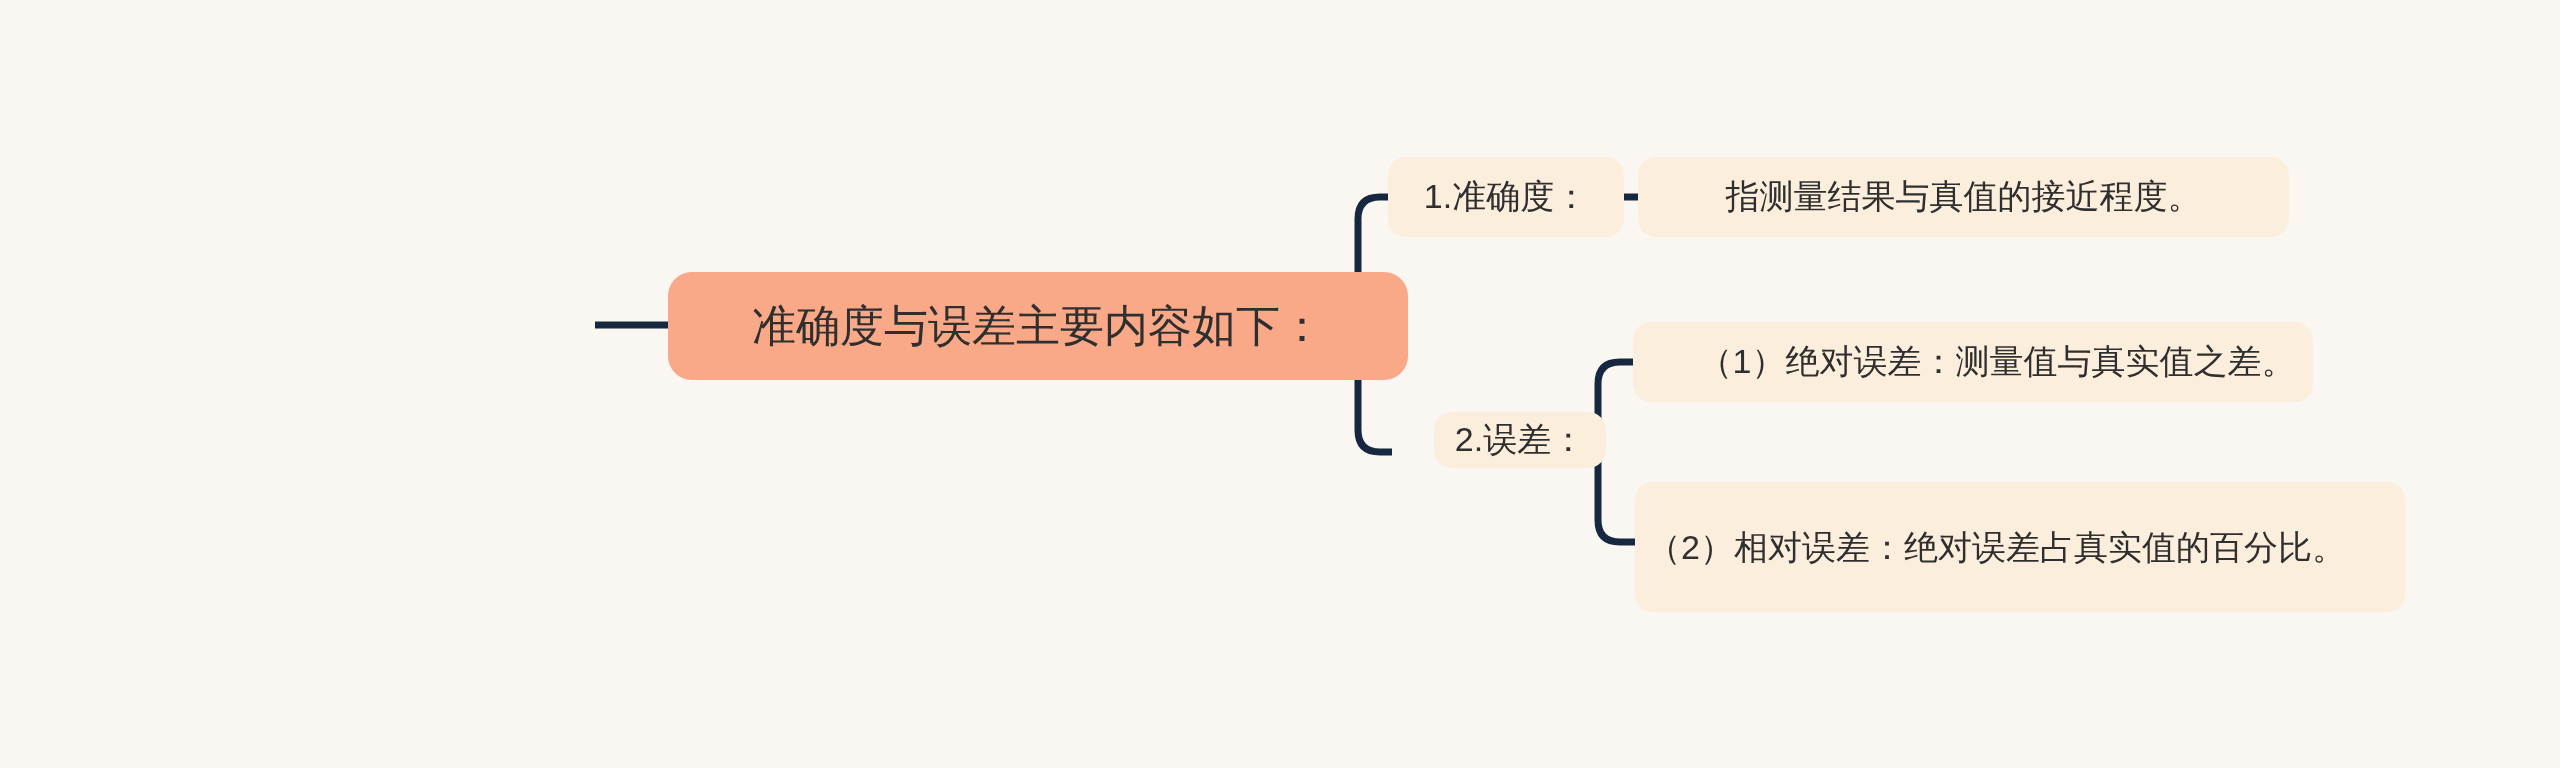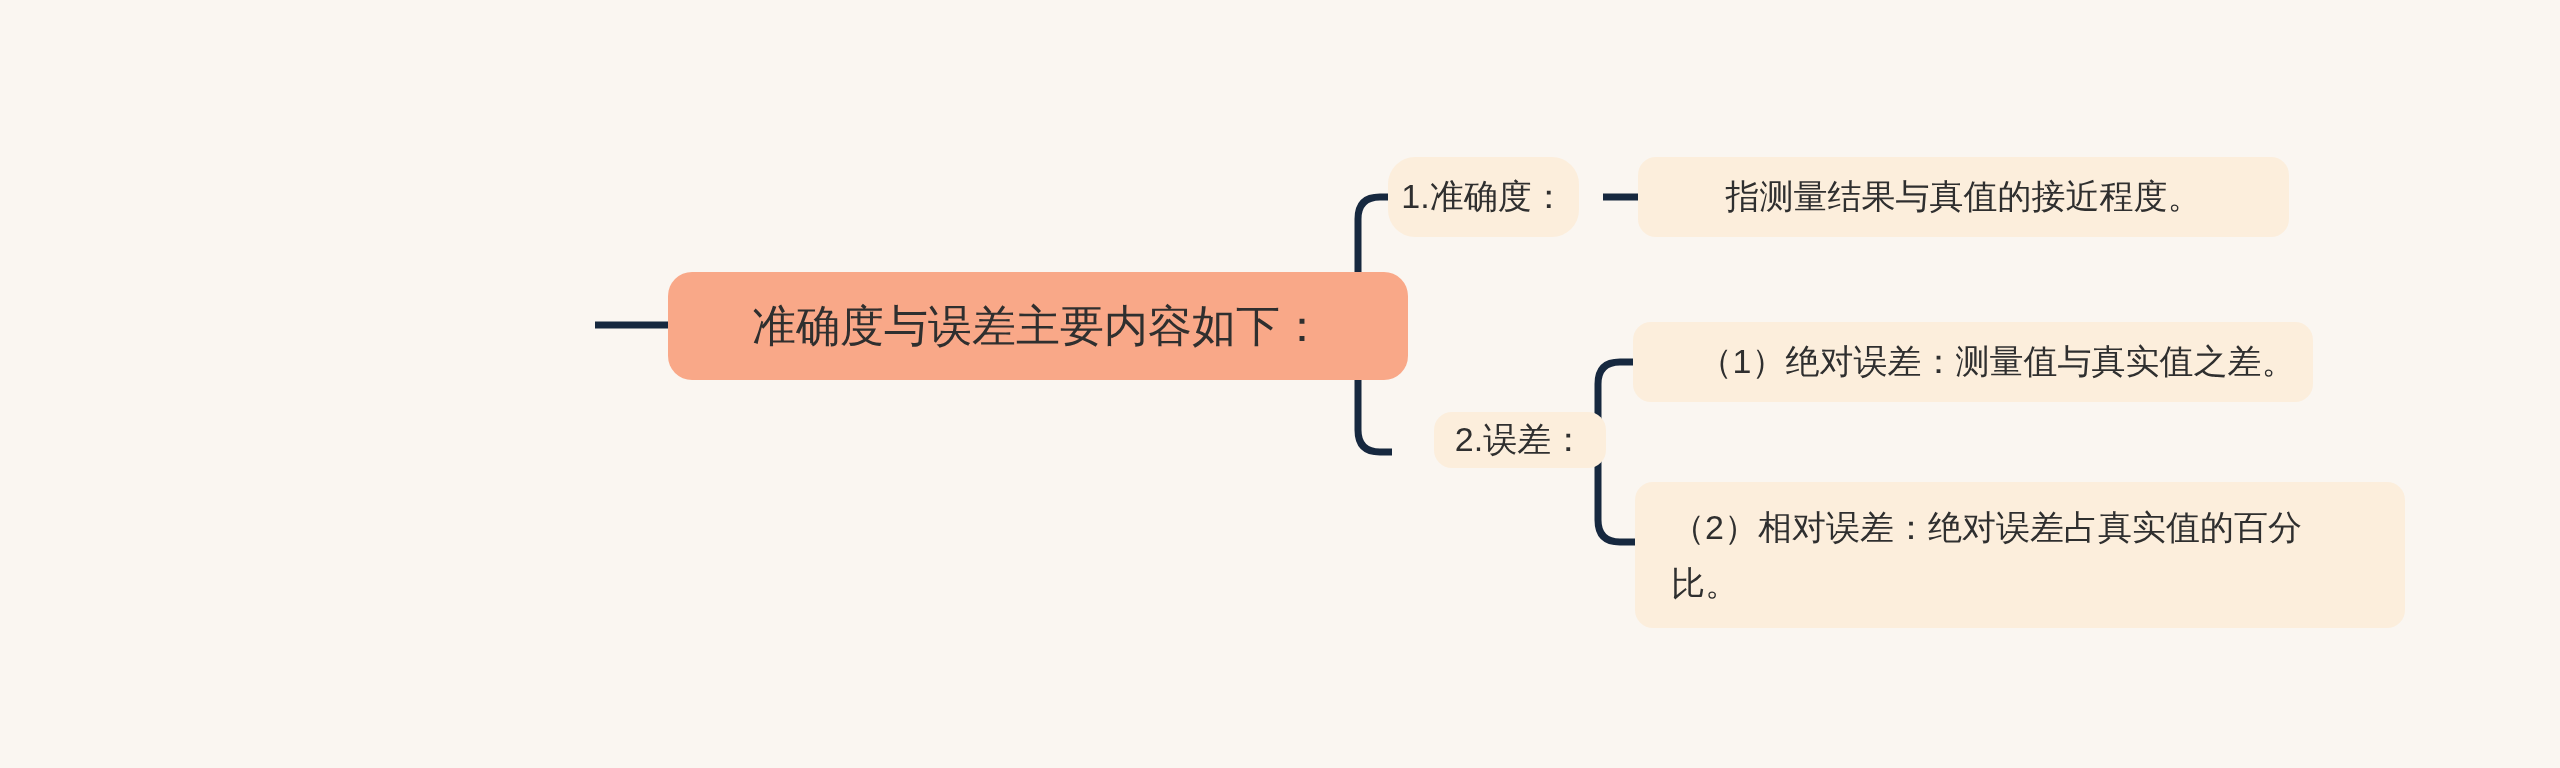--- a/index.html
+++ b/index.html
@@ -45,29 +45,29 @@
     width: 740px; height: 108px;
     background: #F9A888;
     border-radius: 24px;
     font-size: 44px;
   }
   .node-leaf {
     background: #FCEEDC;
     border-radius: 18px;
     font-size: 34px;
   }
-  .node-sub1   { left: 1388px; top: 157px; width: 191px; height: 80px; border-radius: 27px; }
+  .node-sub1   { left: 1388px; top: 157px; width: 236px; height: 80px; }
   .node-leaf1  { left: 1638px; top: 157px; width: 651px; height: 80px; }
   .node-sub2   { left: 1390px; top: 412px; width: 172px; height: 56px; margin-left: 44px; }
   .node-leaf2  { left: 1633px; top: 322px; width: 680px; height: 80px; padding-left: 48px; }
   .node-leaf3  {
-    left: 1635px; top: 482px; width: 770px; height: 146px;
+    left: 1635px; top: 482px; width: 770px; height: 130px;
     white-space: normal;
     justify-content: flex-start;
-    padding: 0 42px 0 36px;
+    padding: 0 42px 0 12px;
     line-height: 56px;
   }
 </style>
 </head>
 <body>
 
 <div id="canvas">
 
   <svg id="edges" viewBox="0 0 2560 768" fill="none" stroke="#16283F" stroke-width="7">
     <path d="M595,325 H668"></path>

